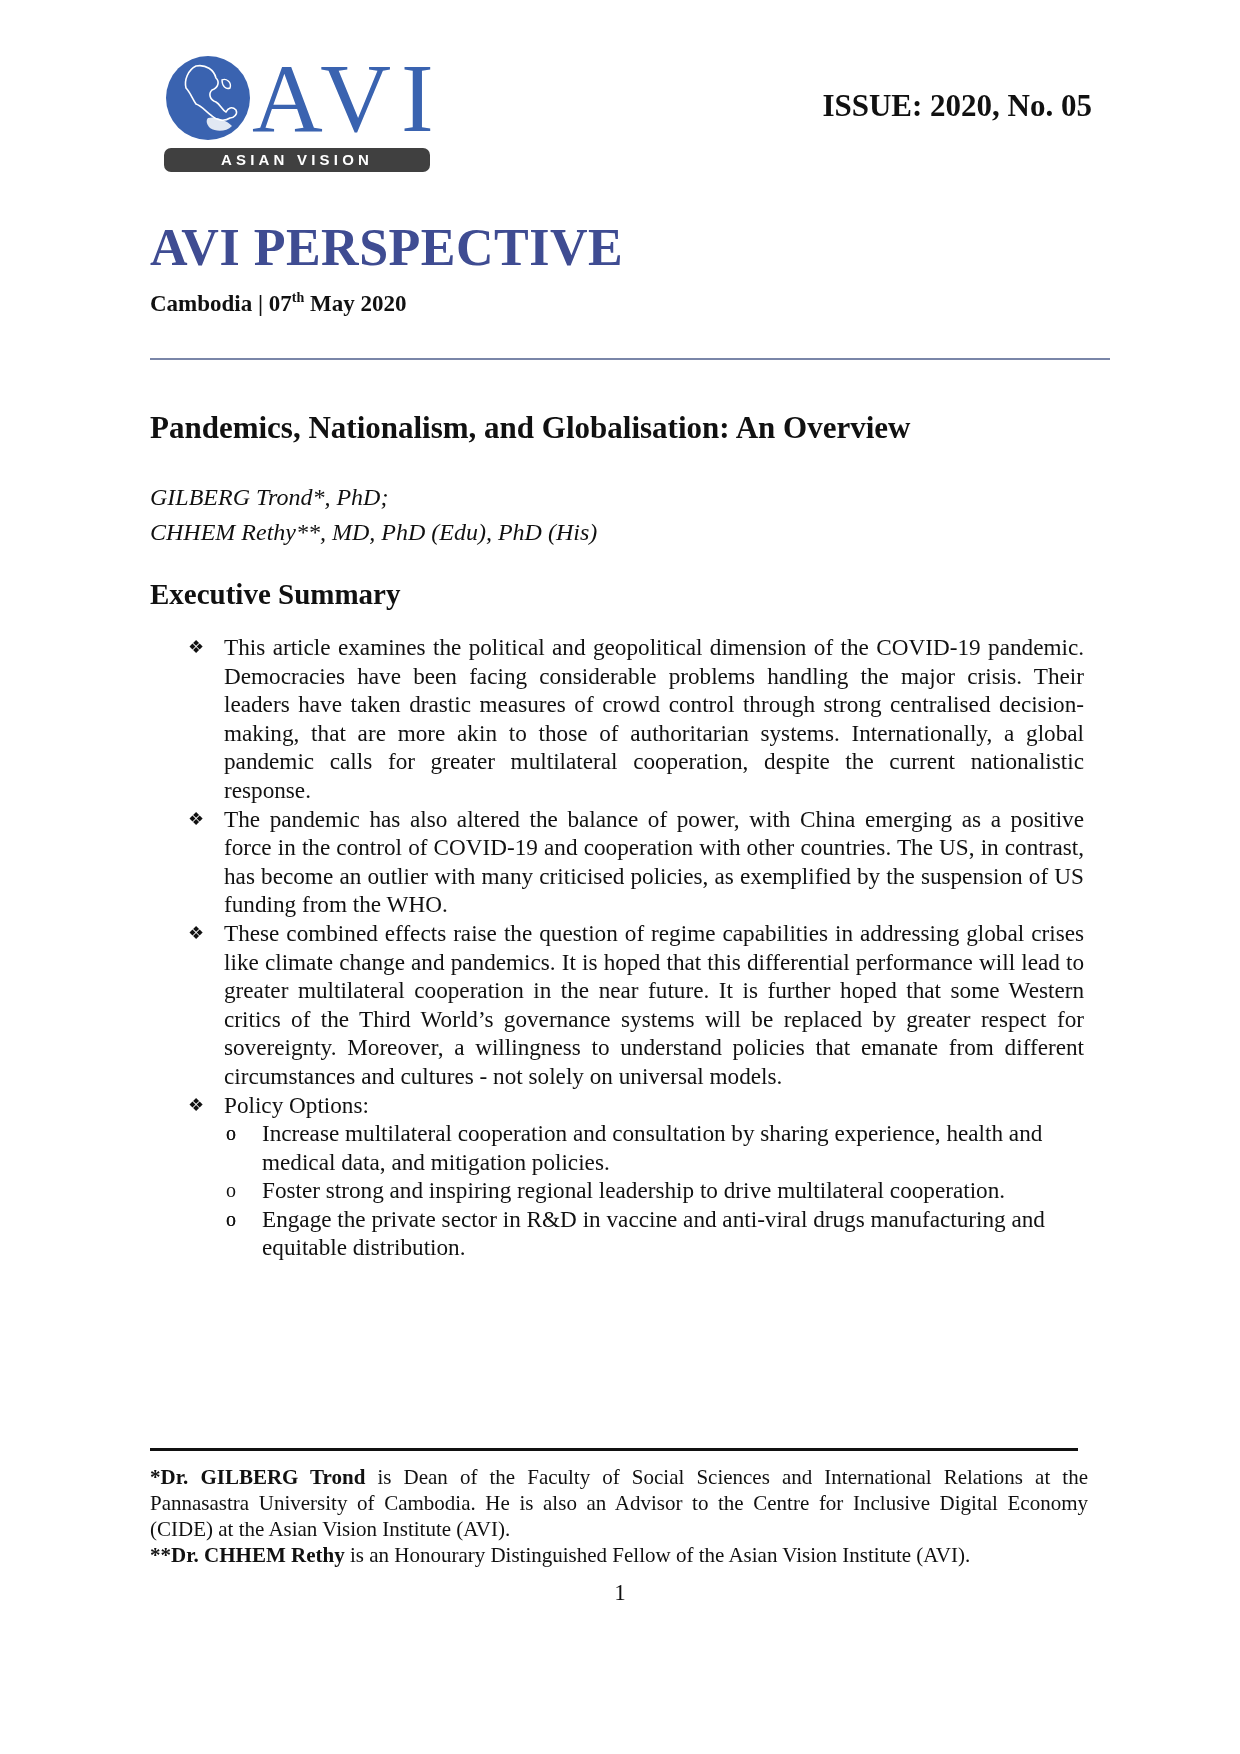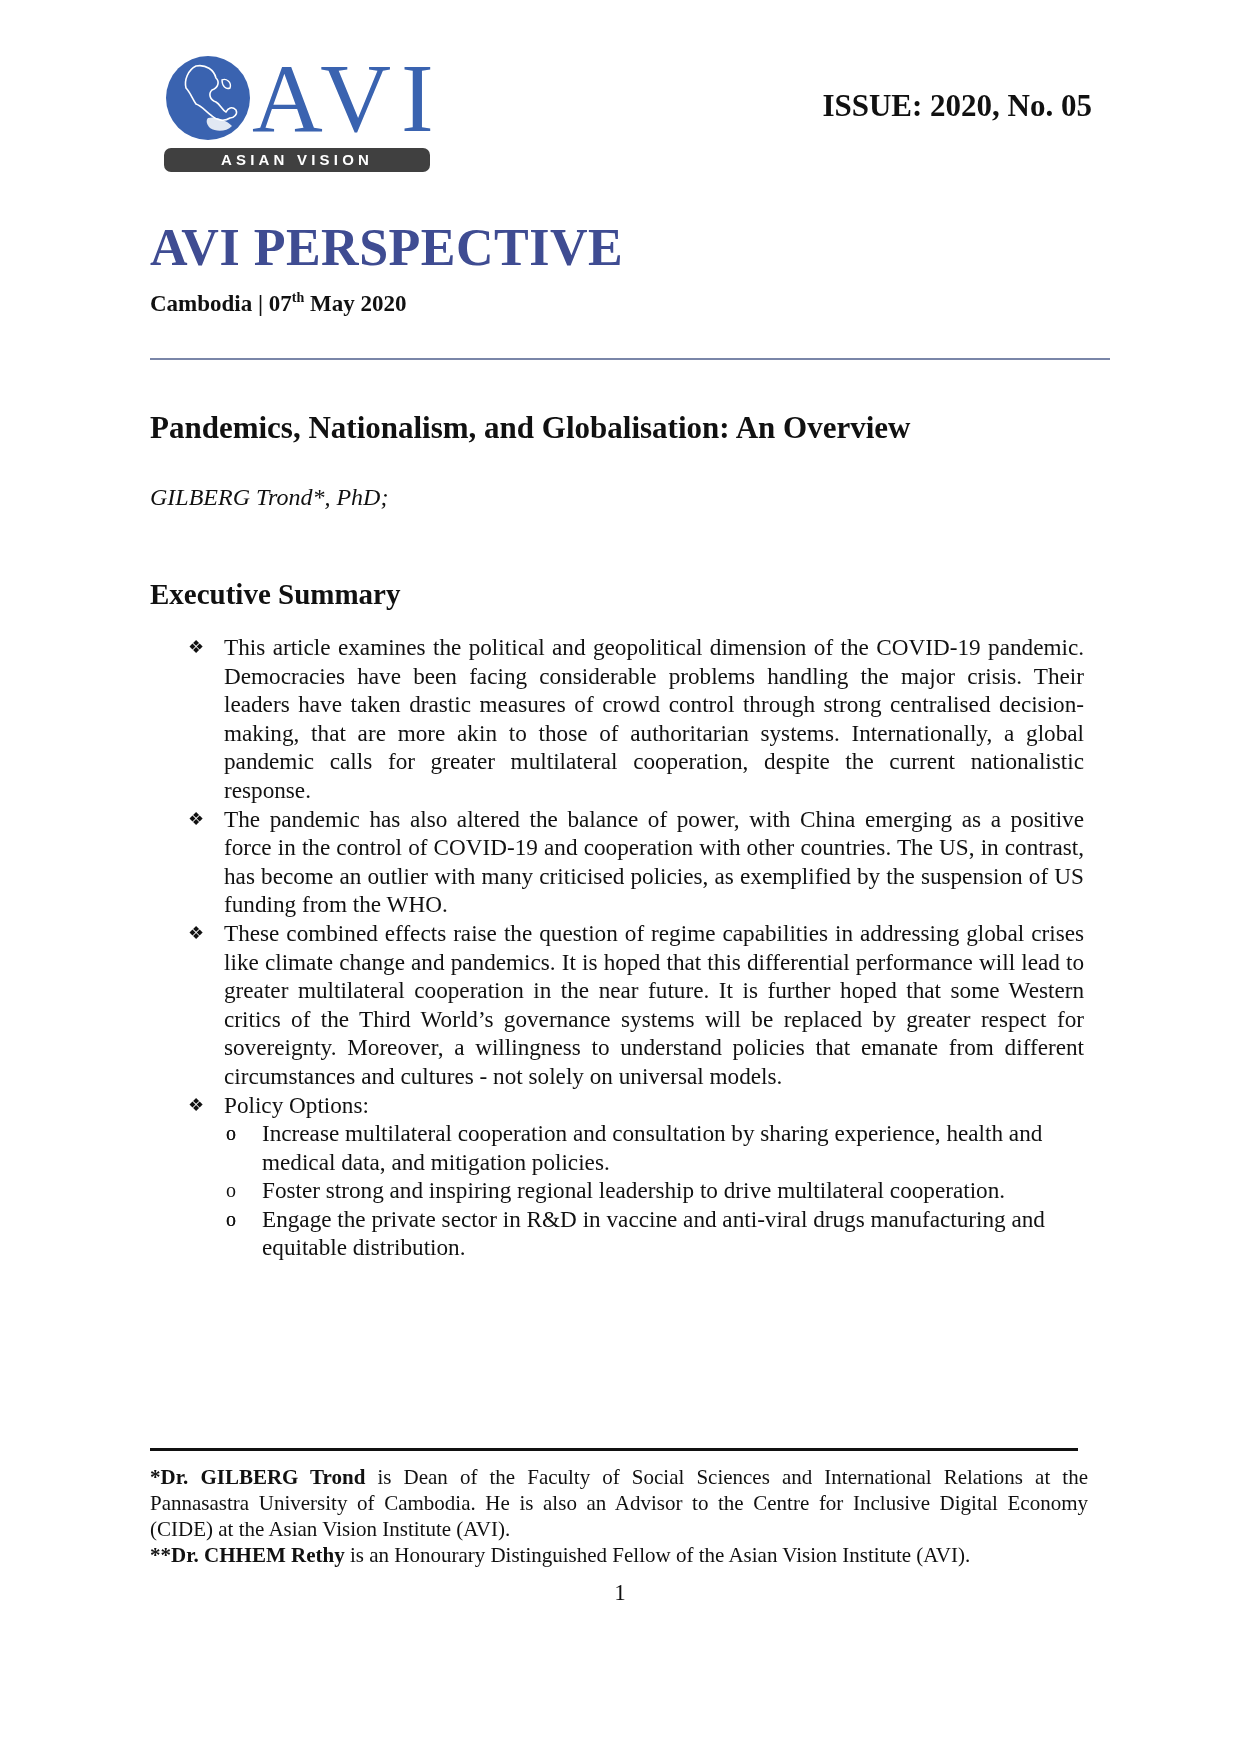--- a/index.html
+++ b/index.html
@@ -59,20 +59,21 @@
 <div class="brand-title">AVI PERSPECTIVE</div>
 
 <div class="dateline"><span>Cambodia | 07</span><sup>th</sup><span> May 2020</span></div>
 
 <div class="rule-top"></div>
 
 <div class="article-title">Pandemics, Nationalism, and Globalisation: An Overview</div>
 
 <div class="authors">
   <div>GILBERG Trond*, PhD;</div>
+  <div>CHHEM Rethy**, MD, PhD (Edu), PhD (His)</div>
 </div>
 
 <div class="exec-heading">Executive Summary</div>
 
 <div class="summary">
   <div class="bullet">
     <span class="mark">❖</span>
     <span>This article examines the political and geopolitical dimension of the COVID-19 pandemic. Democracies have been facing considerable problems handling the major crisis. Their leaders have taken drastic measures of crowd control through strong centralised decision-making, that are more akin to those of authoritarian systems. Internationally, a global pandemic calls for greater multilateral cooperation, despite the current nationalistic response.</span>
   </div>
   <div class="bullet">

